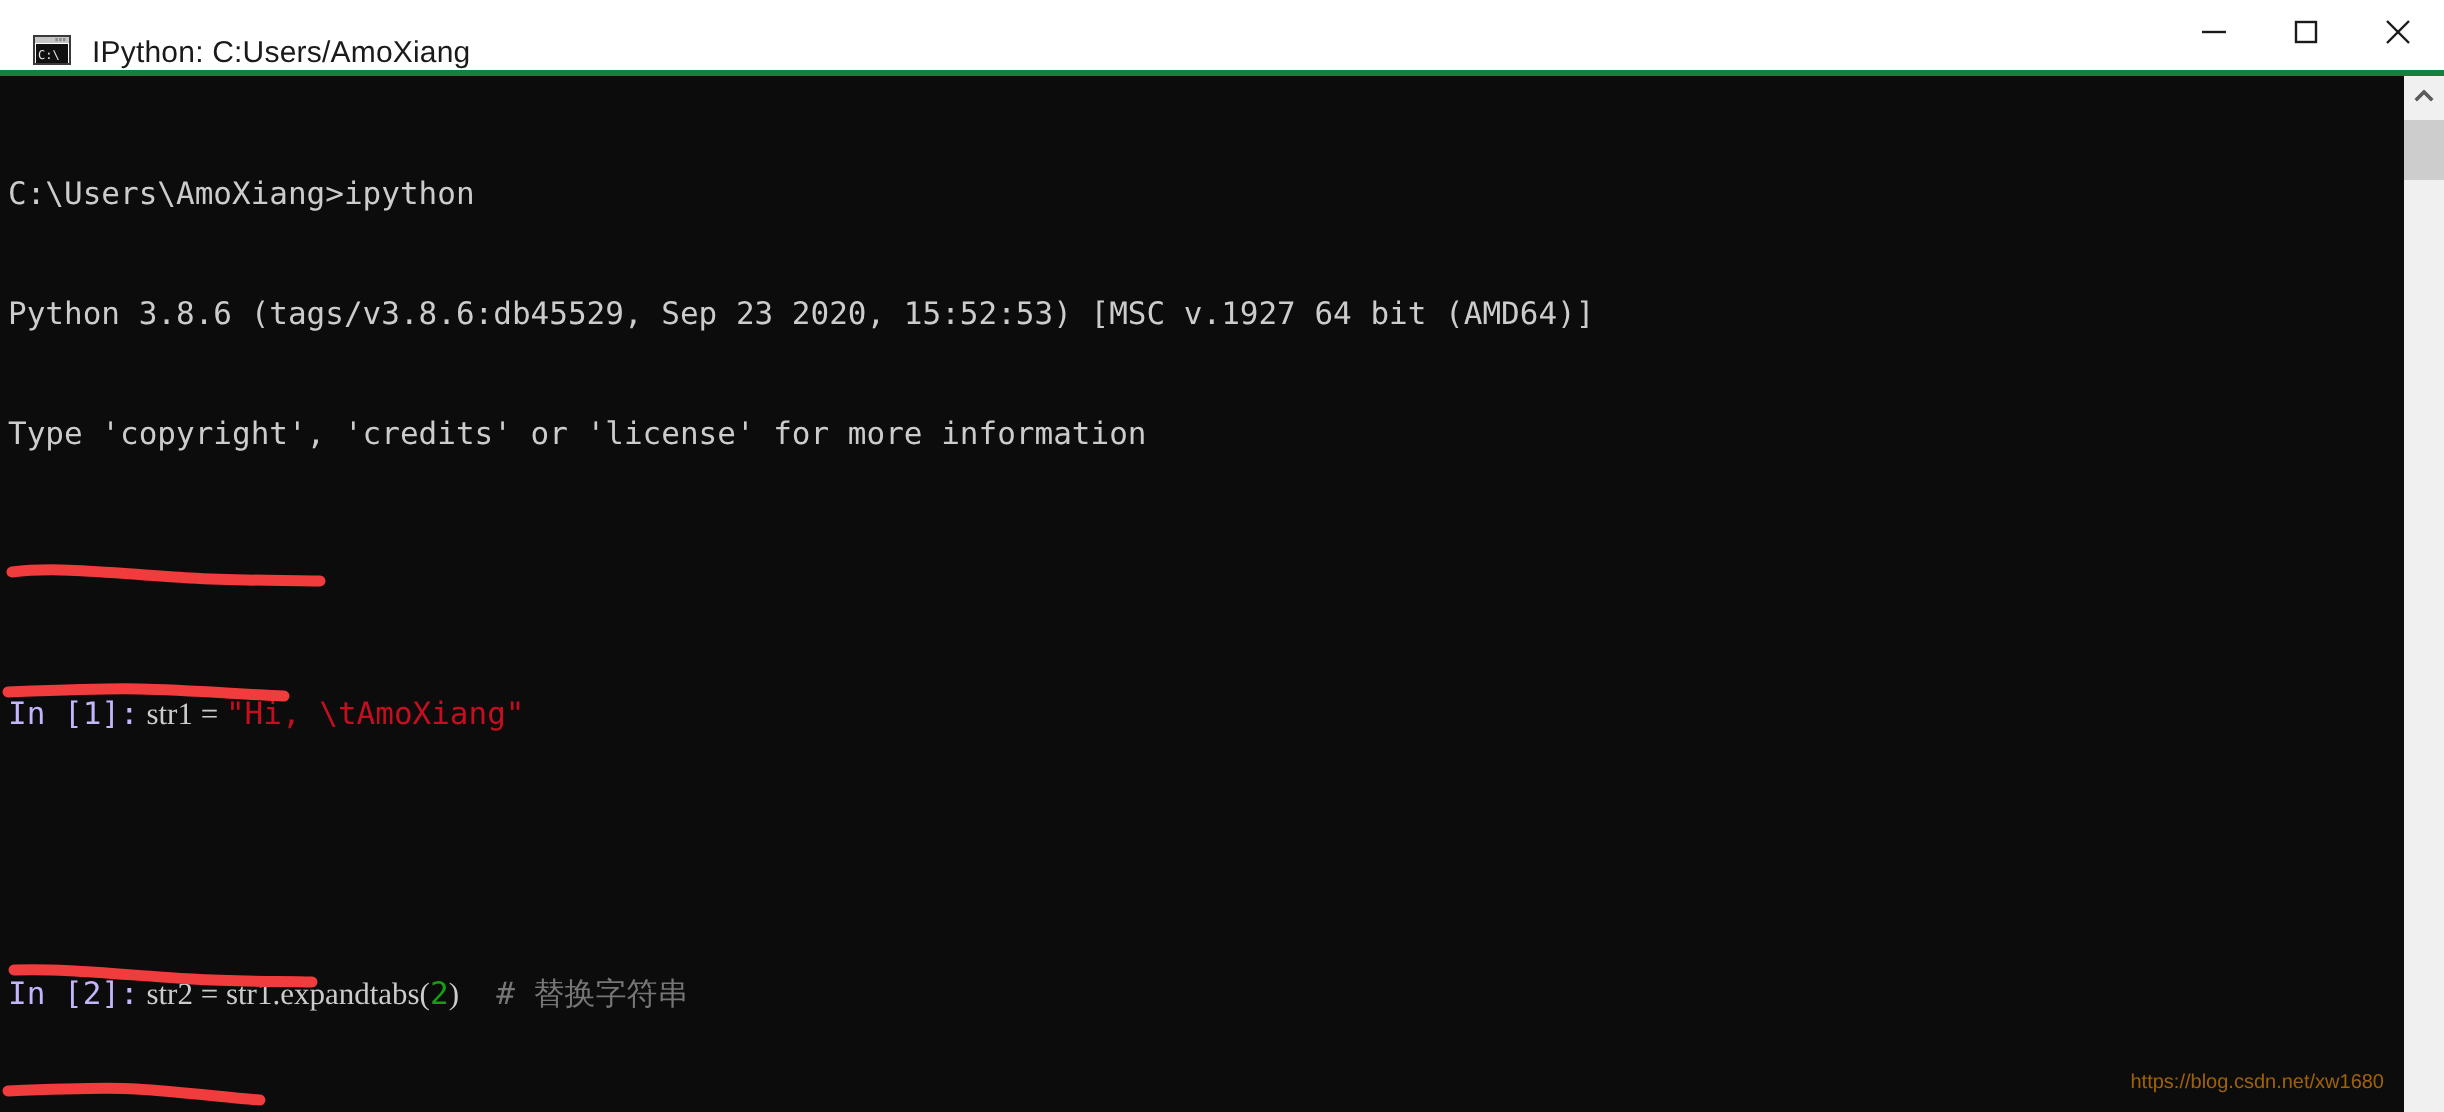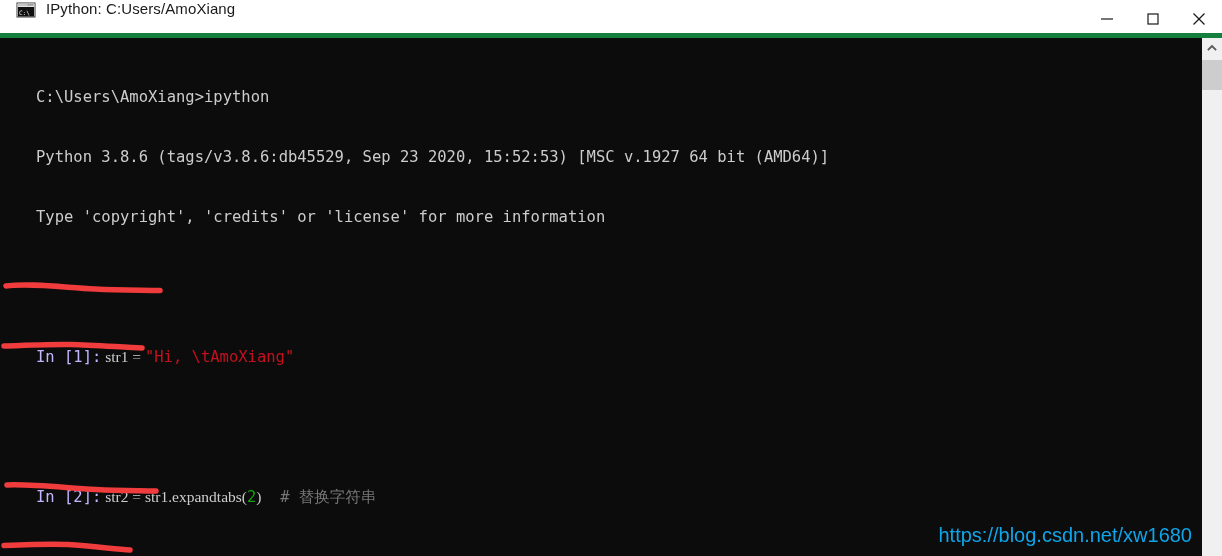--- a/index.html
+++ b/index.html
@@ -22,23 +22,23 @@
     overflow: hidden;
   }
 
   
   #titlebar {
     position: absolute;
     left: 0; top: 0;
     width: 1222px;
     height: 38px;
     background: #ffffff;
-    border-bottom: 5px solid #15803d;
-    display: flex;
-    align-items: flex-start;
+    border-bottom: 3px solid #15803d;
+    display: flex;
+    align-items: flex-end;
     box-sizing: border-box;
   }
   #titlebar-icon {
     width: 20px;
     height: 20px;
     margin-left: 16px;
     margin-right: 10px;
     flex: 0 0 auto;
     position: relative;
   }
@@ -77,42 +77,42 @@
     position: absolute;
     left: 4px;
     top: 9px;
     font-family: "DejaVu Sans Mono", "Liberation Mono", monospace;
     font-size: 15.5px;
     line-height: 20px;
     white-space: pre;
     color: #cccccc;
     letter-spacing: 0px;
   }
-  .ln { height: 20px; white-space: pre; margin-left: 32px; }
+  .ln { height: 20px; white-space: pre; }
   .out   { color: #cccccc; }
   .prmpt { color: #c4b5fd; }
   .num   { color: #13a10e; }
   .str   { color: #c50f1f; }
   .var   { color: #cccccc; font-family: Liberation Serif, serif; }
   .cmt   { color: #767676; }
 
   
   .mark {
     position: absolute;
     pointer-events: none;
   }
 
   
   #watermark {
     position: absolute;
     right: 10px;
     bottom: 9px;
     font-family: "Liberation Sans", sans-serif;
-    font-size: 20px;
-    color: #0ea5e9;
+    font-size: 10px;
+    color: #a16207;
     white-space: nowrap;
   }
 
   
   #scrollbar {
     position: absolute;
     right: 0;
     top: 38px;
     width: 20px;
     height: 518px;

